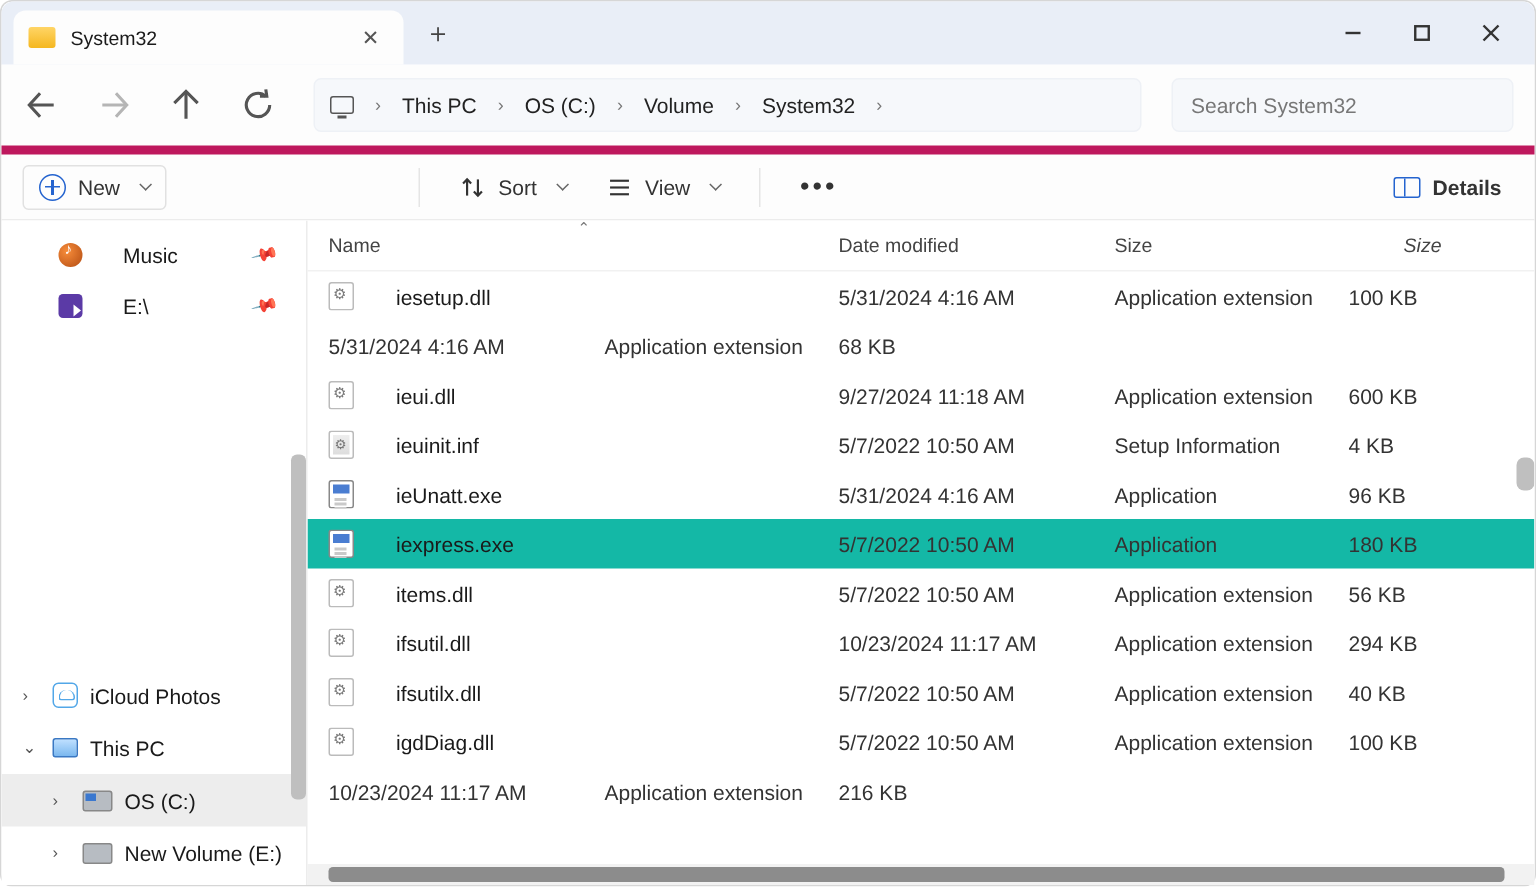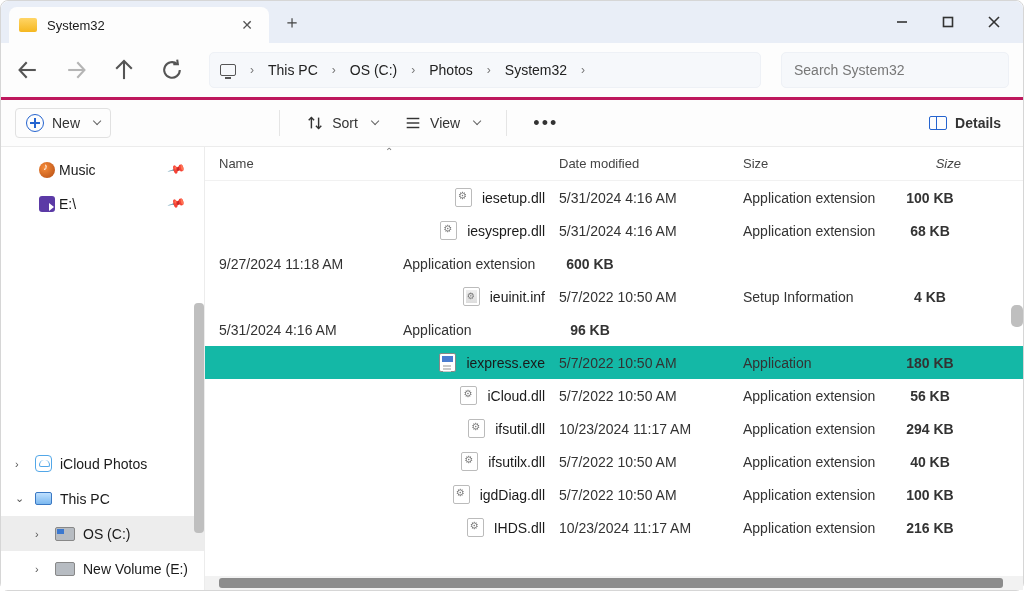--- a/index.html
+++ b/index.html
@@ -23,39 +23,39 @@
 .nav-btn { width: 26px; height: 26px; display:flex; align-items:center; justify-content:center; color:#555; }
 .nav-btn.disabled { color:#b5b5b5; }
 .addr { flex:1; height: 36px; border-radius: 5px; background:#f6f8fb; display:flex; align-items:center; padding: 0 10px; font-size: 14px; color:#222; gap: 4px; margin-left: 14px; margin-right: 10px; border:1px solid #eef1f6; }
 .addr .pc-ico { width:16px; height:12px; border:1.3px solid #555; border-radius:2px; position:relative; margin-right:2px; }
 .addr .pc-ico::after { content:""; position:absolute; left:4px; right:4px; bottom:-4px; height:2px; background:#555; }
 .crumb-sep { color:#777; font-size: 12px; padding: 0 8px; }
 .crumb { padding: 2px 2px; }
 .search { width: 228px; height: 36px; border-radius: 5px; background:#f6f8fb; border:1px solid #eef1f6; display:flex; align-items:center; padding: 16px 12px; color:#777; font-size:14px;text-align:center; }
 
 
-.toolbar { height: 50px; border-top:3px solid #be185d; border-bottom:1px solid #ececec; display:flex; align-items:center; padding: 0 14px; background:#fdfdfd; }
+.toolbar { height: 50px; border-top:6px solid #be185d; border-bottom:1px solid #ececec; display:flex; align-items:center; padding: 0 14px; background:#fdfdfd; }
 .btn { display:flex; align-items:center; gap:8px; padding: 6px 8px; border-radius:4px; color:#333; font-size:14px; }
 .btn svg { width:18px; height:18px; }
 .new-btn { border:1px solid #e1e1e1; padding: 5px 10px; }
 .new-btn .plus-circ{ width:18px; height:18px; border:1.6px solid #2564cf; border-radius:50%; position:relative; }
 .new-btn .plus-circ::before{content:""; position:absolute; left:3px; right:3px; top:7px; height:1.6px; background:#2564cf;}
 .new-btn .plus-circ::after{content:""; position:absolute; top:3px; bottom:3px; left:7px; width:1.6px; background:#2564cf;}
 .tool-group { display:flex; align-items:center; gap: 24px; margin-left: 30px; color:#8a8a8a; }
 .vsep { width:1px; height:26px; background:#e5e5e5; margin: 0 18px; }
 .chev { border: solid #666; border-width: 0 1.3px 1.3px 0; display:inline-block; padding:2.6px; transform: rotate(45deg); margin-left:6px; margin-bottom:3px; }
 .toolbar-right { margin-left:auto; display:flex; align-items:center; gap:10px;font-weight:bold; }
 .details-ico { width:18px; height:14px; border:1.5px solid #2564cf; border-radius:2px; position:relative; }
 .details-ico::before{content:"";position:absolute;left:6px;top:0;bottom:0;width:1.2px;background:#2564cf;}
 
 
 .body { flex:1; display:flex; overflow:hidden; background:#fff; }
 .sidebar { width: 204px; border-right:1px solid #ececec; display:flex; flex-direction:column; font-size:14px; position:relative; }
 .side-top { padding: 6px 0 4px; }
-.side-item { display:flex; align-items:center; height:34px; padding-left: 38px; gap: 4px; position:relative; }
+.side-item { display:flex; align-items:center; height:34px; padding-left: 38px; gap: 27px; position:relative; }
 .side-item .pin { position:absolute; right:20px; color:#888; font-size:12px; transform: rotate(30deg); }
 .ic { width:18px; height:18px; display:flex; align-items:center; justify-content:center; }
 .ic-music{ width:16px;height:16px;border-radius:50%; background: radial-gradient(circle at 35% 35%, #f78c3a, #b34c12); position:relative;}
 .ic-music::after{content:"♪"; position:absolute; left:4px; top:-1px; font-size:10px; color:#fff;}
 .ic-drive-e{ width:16px; height:16px; background:#5b3aa6; border-radius:3px; position:relative;}
 .ic-drive-e::after{content:""; position:absolute; right:1px; bottom:1px; width:0;height:0; border-left:5px solid #fff; border-top:4px solid transparent; border-bottom:4px solid transparent;}
 .side-spacer { flex:1; }
 .side-bottom { padding-bottom: 4px; }
 .tree-row { display:flex; align-items:center; height:35px; padding-left: 14px; gap:8px; }
 .tree-row.selected { background:#ededed; }
@@ -75,24 +75,24 @@
 .col-name { width: 340px; display:flex; align-items:flex-start; gap:6px; }
 .col-date { width: 184px; }
 .col-type { width: 156px; }
 .col-size { width: 96px; text-align:right; padding-right: 20px; font-style: italic; }
 .sort-caret { position:absolute; left: 180px; top: -1px; font-size:10px; color:#777; }
 
 .rows { flex:1; overflow:hidden; font-size:14px; position:relative; }
 .row { display:flex; align-items:center; height:33px; }
 .row.selected { background:#14b8a6; }
 .cell { padding-left:14px; white-space:nowrap; overflow:hidden; text-overflow:ellipsis; }
-.c-name { width:340px; display:flex; align-items:center; gap:10px;justify-content:flex-end; }
+.c-name { width:340px; display:flex; align-items:center; gap:28px; }
 .c-date { width:184px; color:#333; }
 .c-type { width:156px; color:#333; }
-.c-size { width:96px; text-align:center; padding-right:20px; color:#333;font-weight:bold; }
+.c-size { width:96px; text-align:left; padding-right:20px; color:#333; }
 .fico { width:17px; height:19px; border:1px solid #bbb; background:#fff; position:relative; border-radius:2px; flex-shrink:0; }
 .fico::after{content:""; position:absolute; left:3px; top:4px; width:8px; height:2px; background:#c9c9c9; box-shadow: 0 3px 0 #c9c9c9, 0 6px 0 #c9c9c9;}
 .fico.gear::before{content:"⚙"; position:absolute; left:2px; top:1px; font-size:10px; color:#7a7a7a;}
 .fico.gear::after{display:none;}
 .fico.exe{ border-color:#888;}
 .fico.exe::before{content:""; position:absolute; left:2px; top:2px; right:2px; height:6px; background:#4a7dd1;}
 .fico.exe::after{top:11px;}
 .fico.inf::before{content:""; position:absolute; left:2px; top:2px; right:2px; bottom:2px; background:linear-gradient(#eee,#ddd);}
 .fico.inf::after{content:"⚙"; left:3px; top:3px; font-size:9px; color:#777; width:auto;height:auto;background:none;box-shadow:none;}
 
@@ -167,21 +167,21 @@
           </svg>
         </div>
     </div>
     <div class="addr">
       <span class="pc-ico"></span>
       <span class="crumb-sep">›</span>
       <span class="crumb">This PC</span>
       <span class="crumb-sep">›</span>
       <span class="crumb">OS (C:)</span>
       <span class="crumb-sep">›</span>
-      <span class="crumb">Photos</span>
+      <span class="crumb">Volume</span>
       <span class="crumb-sep">›</span>
       <span class="crumb">System32</span>
       <span class="crumb-sep">›</span>
     </div>
     <div class="search">
       <span>Search System32</span>
     </div>
   </div>
 
   <div class="toolbar">
@@ -304,60 +304,64 @@
         <div class="row">
     <div class="cell c-name">
               <span class="fico gear"></span>
               <span>iesetup.dll</span>
             </div>
     <div class="cell c-date">5/31/2024 4:16 AM</div>
     <div class="cell c-type">Application extension</div>
     <div class="cell c-size">100 KB</div>
           </div>
           <div class="row">
-    <div class="cell c-name">
-              <span class="fico gear"></span>
-              <span>iesysprep.dll</span>
-            </div>
     <div class="cell c-date">5/31/2024 4:16 AM</div>
     <div class="cell c-type">Application extension</div>
     <div class="cell c-size">68 KB</div>
           </div>
           <div class="row">
+    <div class="cell c-name">
+              <span class="fico gear"></span>
+              <span>ieui.dll</span>
+            </div>
     <div class="cell c-date">9/27/2024 11:18 AM</div>
     <div class="cell c-type">Application extension</div>
     <div class="cell c-size">600 KB</div>
           </div>
           <div class="row">
     <div class="cell c-name">
               <span class="fico inf"></span>
               <span>ieuinit.inf</span>
             </div>
     <div class="cell c-date">5/7/2022 10:50 AM</div>
     <div class="cell c-type">Setup Information</div>
     <div class="cell c-size">4 KB</div>
           </div>
           <div class="row">
+    <div class="cell c-name">
+              <span class="fico exe"></span>
+              <span>ieUnatt.exe</span>
+            </div>
     <div class="cell c-date">5/31/2024 4:16 AM</div>
     <div class="cell c-type">Application</div>
     <div class="cell c-size">96 KB</div>
           </div>
           <div class="row selected">
     <div class="cell c-name">
               <span class="fico exe"></span>
               <span>iexpress.exe</span>
             </div>
     <div class="cell c-date">5/7/2022 10:50 AM</div>
     <div class="cell c-type">Application</div>
     <div class="cell c-size">180 KB</div>
           </div>
           <div class="row">
     <div class="cell c-name">
               <span class="fico gear"></span>
-              <span>iCloud.dll</span>
+              <span>items.dll</span>
             </div>
     <div class="cell c-date">5/7/2022 10:50 AM</div>
     <div class="cell c-type">Application extension</div>
     <div class="cell c-size">56 KB</div>
           </div>
           <div class="row">
     <div class="cell c-name">
               <span class="fico gear"></span>
               <span>ifsutil.dll</span>
             </div>
@@ -377,24 +381,20 @@
           <div class="row">
     <div class="cell c-name">
               <span class="fico gear"></span>
               <span>igdDiag.dll</span>
             </div>
     <div class="cell c-date">5/7/2022 10:50 AM</div>
     <div class="cell c-type">Application extension</div>
     <div class="cell c-size">100 KB</div>
           </div>
           <div class="row">
-    <div class="cell c-name">
-              <span class="fico gear"></span>
-              <span>IHDS.dll</span>
-            </div>
     <div class="cell c-date">10/23/2024 11:17 AM</div>
     <div class="cell c-type">Application extension</div>
     <div class="cell c-size">216 KB</div>
           </div>
           <div class="rows-scroll"></div>
       </div>
       <div class="hscroll">
         <div class="hscroll-thumb"></div>
       </div>
     </div>

